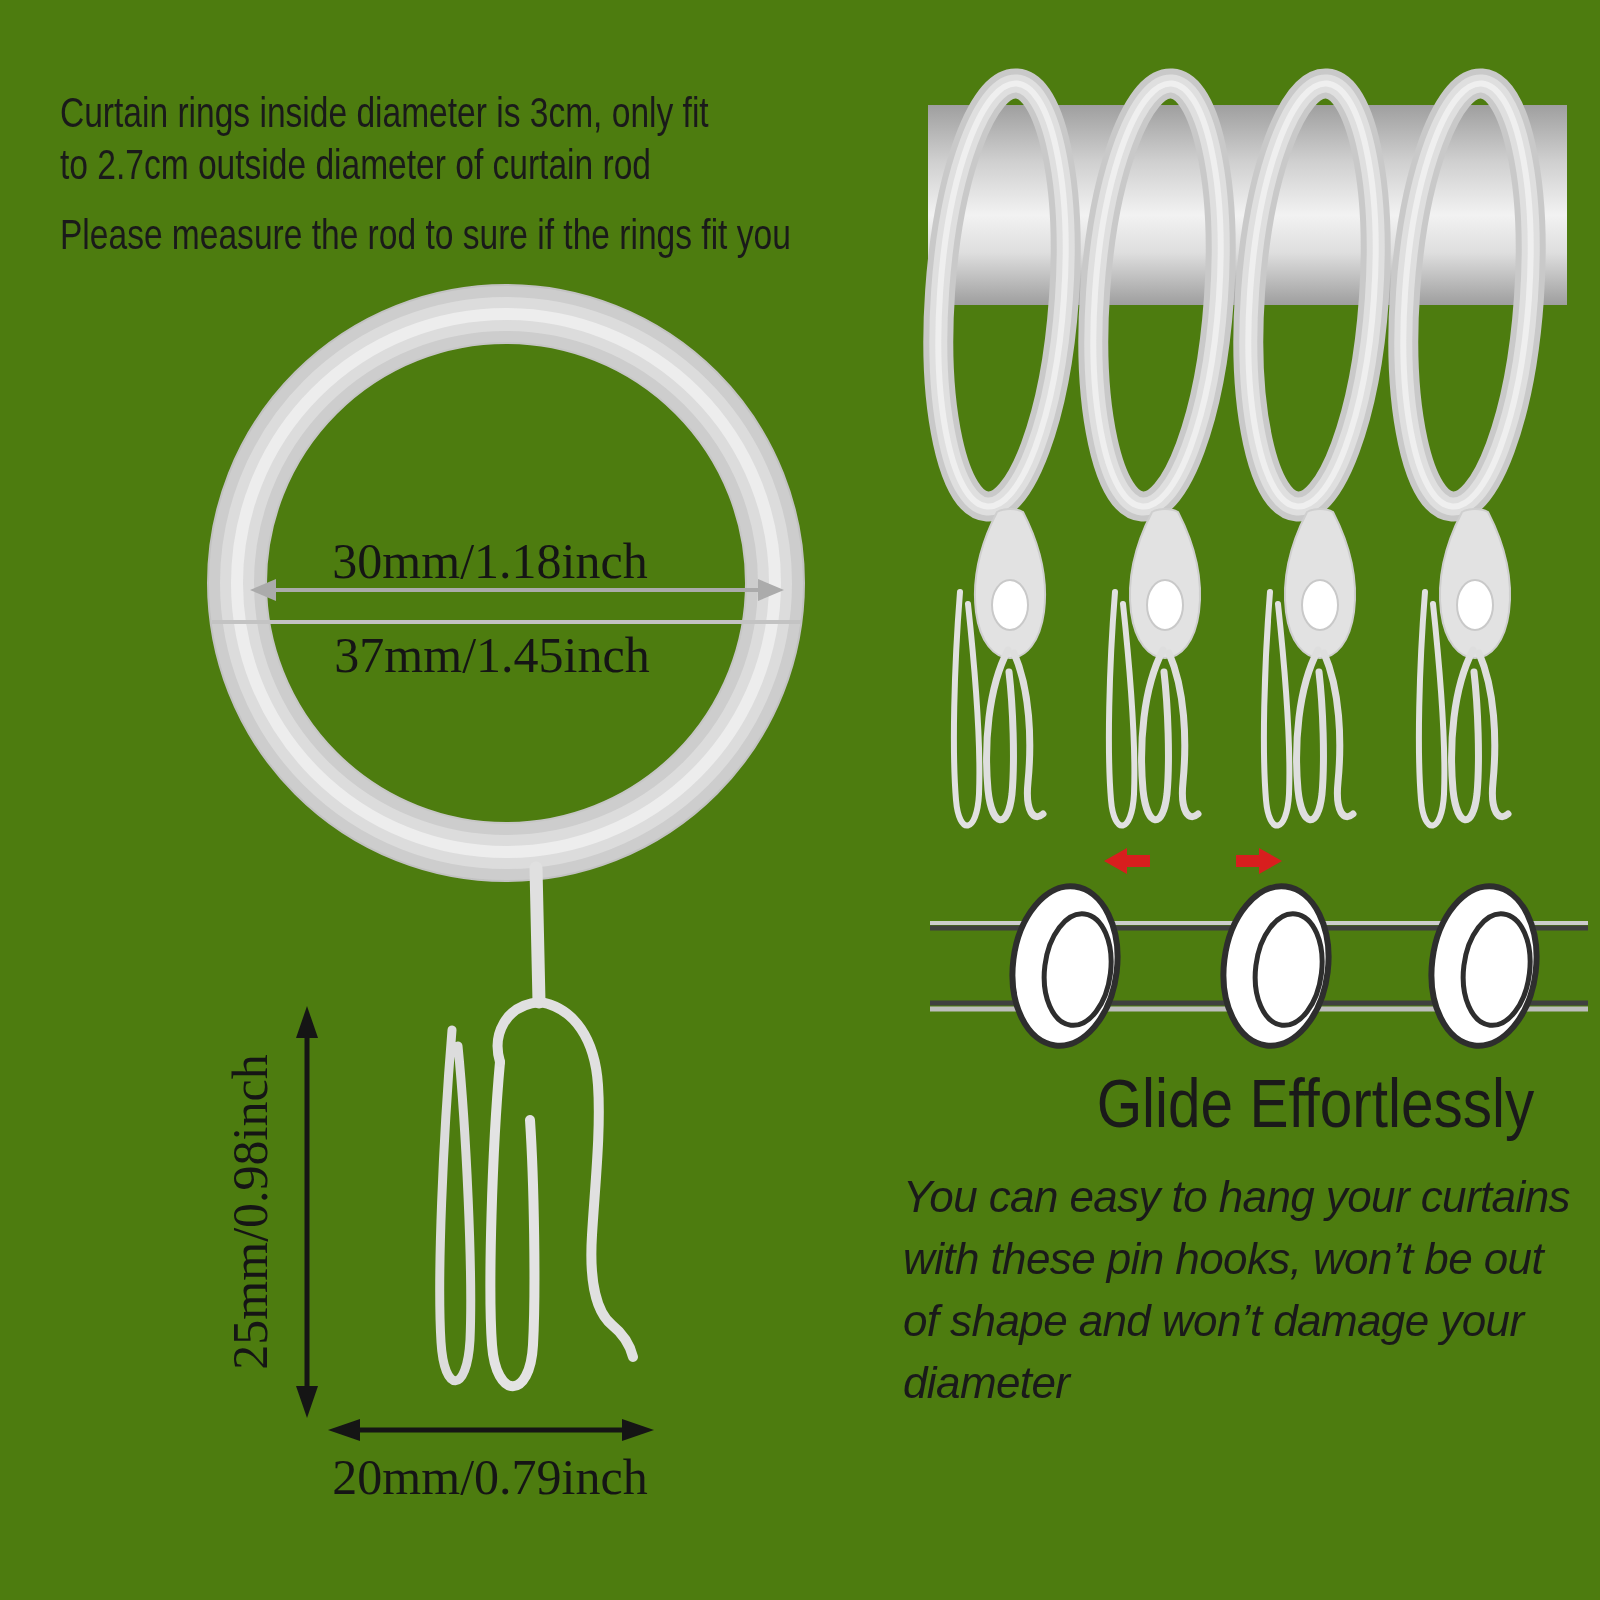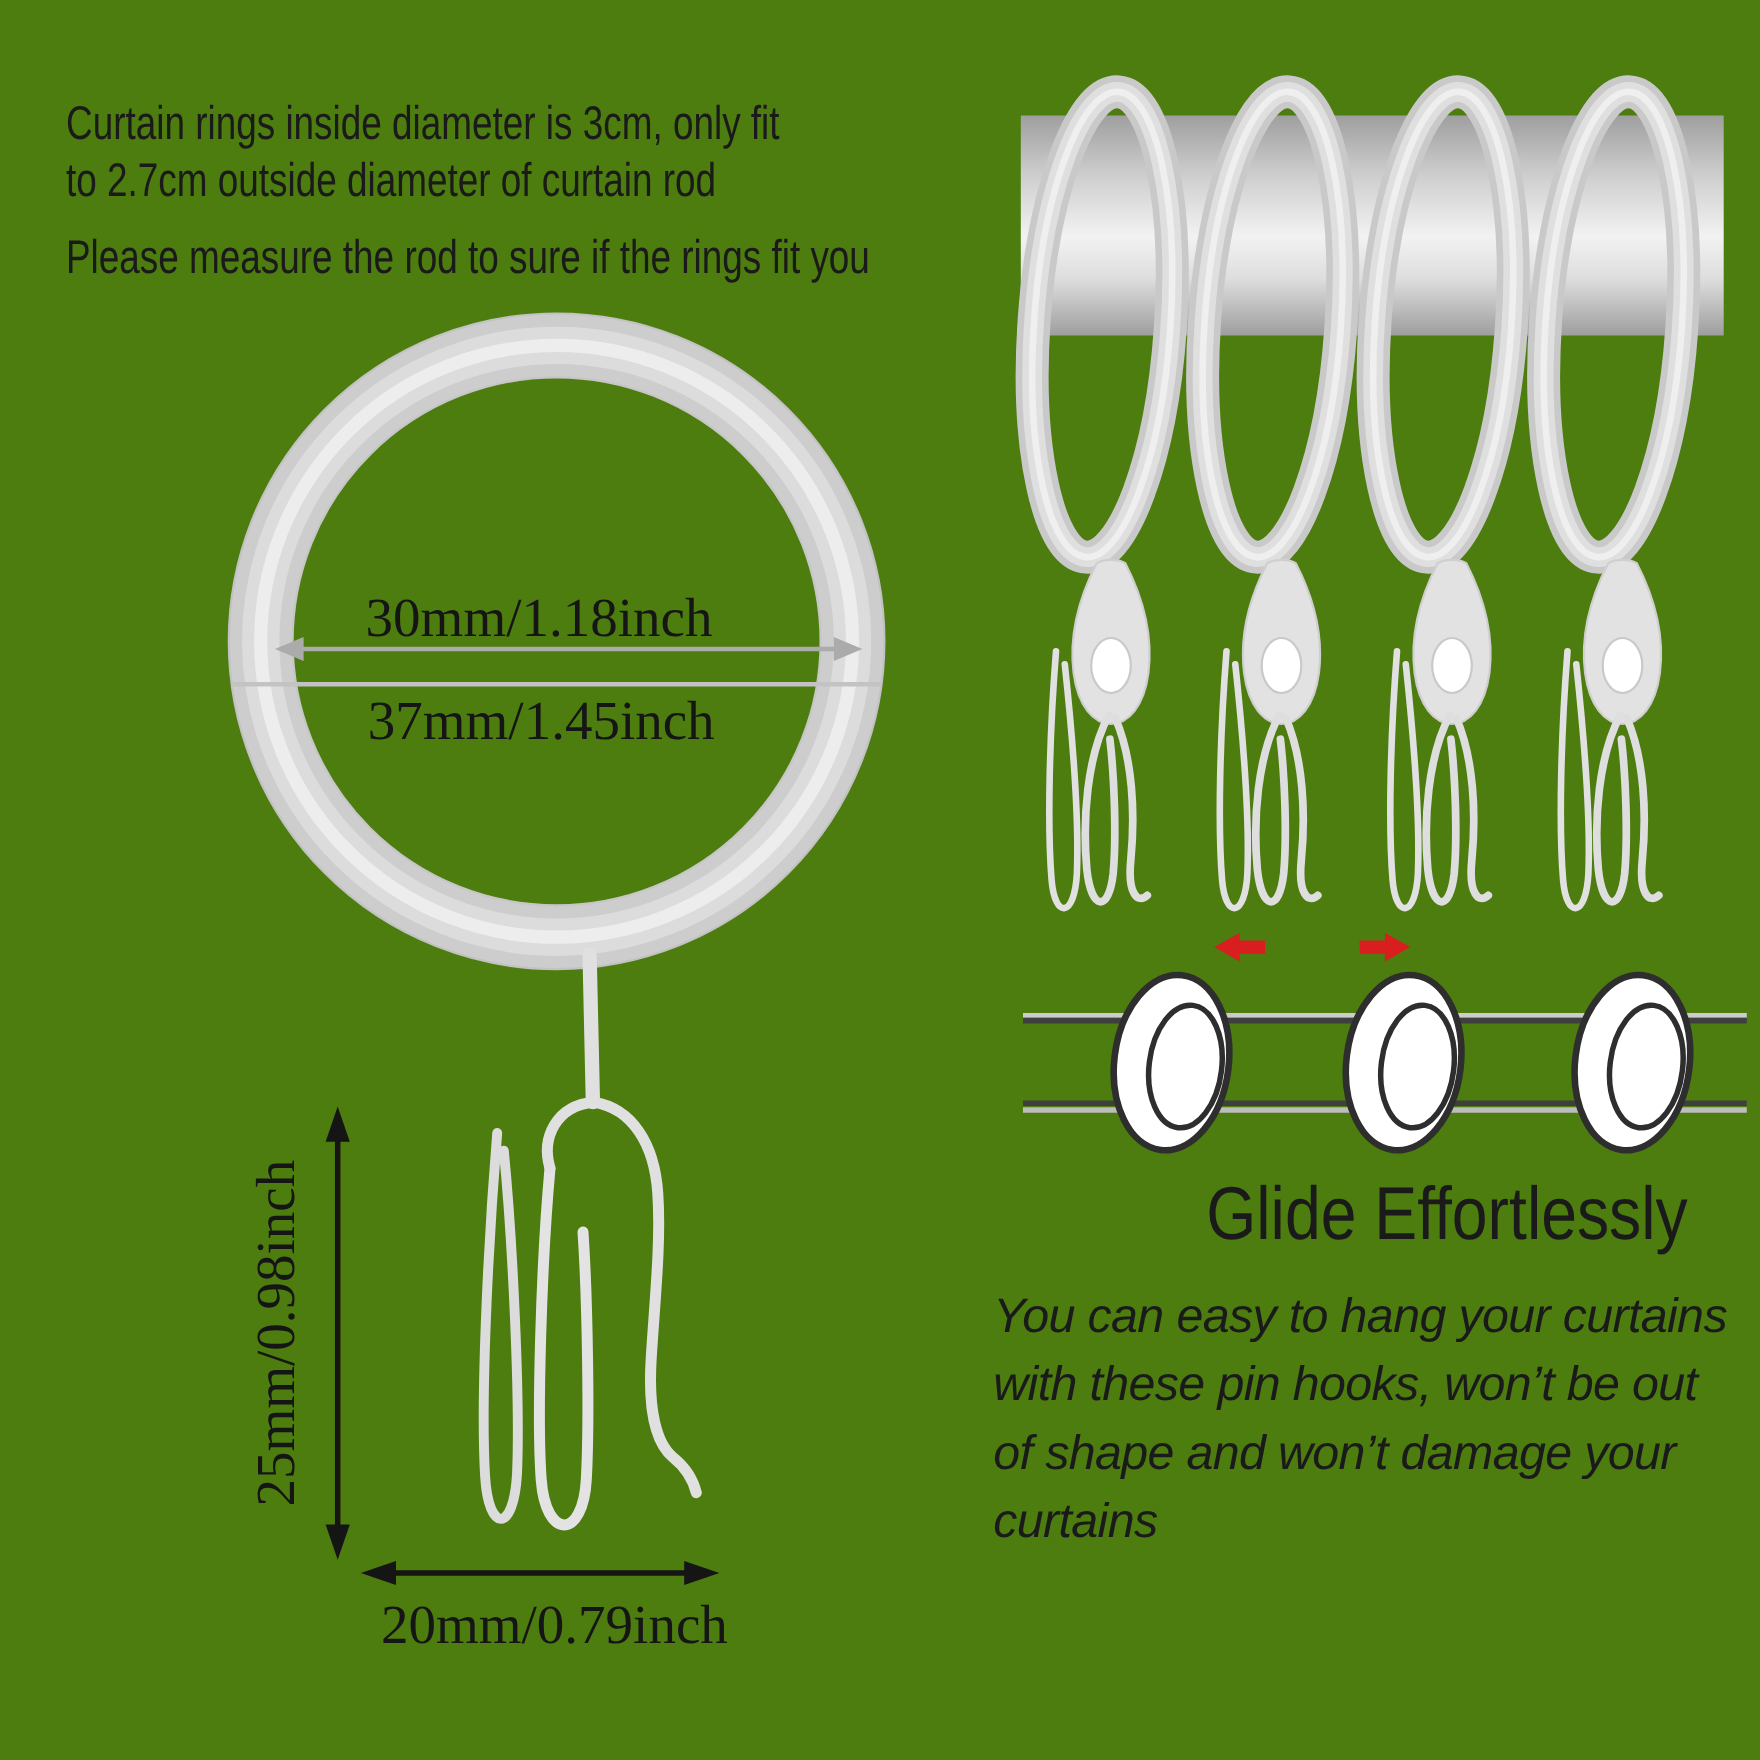--- a/index.html
+++ b/index.html
@@ -171,26 +171,26 @@
 
   <div class="abs note" style="left:60px;top:192px;margin-top:16px;">
     <div class="line">Please measure the rod to sure if the rings fit you</div>
   </div>
 
   <div class="abs dimlabel hcenter" style="left:490px;top:532px;">30mm/1.18inch</div>
   <div class="abs dimlabel hcenter" style="left:492px;top:626px;">37mm/1.45inch</div>
 
   <div class="abs dimlabel rot90" style="left:250px;top:1212px;">25mm/0.98inch</div>
 
-  <div class="abs dimlabel hcenter" style="left:504px;top:1448px;">20mm/0.79inch</div>
+  <div class="abs dimlabel hcenter" style="left:490px;top:1448px;">20mm/0.79inch</div>
 
   <div class="abs glide-heading" style="left:900px;top:1064px;">
     <span class="inner">Glide Effortlessly</span>
   </div>
 
   <div class="abs glide-body" style="left:903px;top:1166px;font-style:italic;">
     <div class="line">You can easy to hang your curtains</div>
     <div class="line">with these pin hooks, won’t be out</div>
     <div class="line">of shape and won’t damage your</div>
-    <div class="line">curtains</div>
+    <div class="line">diameter</div>
   </div>
 
 </div>
 
 </body></html>

